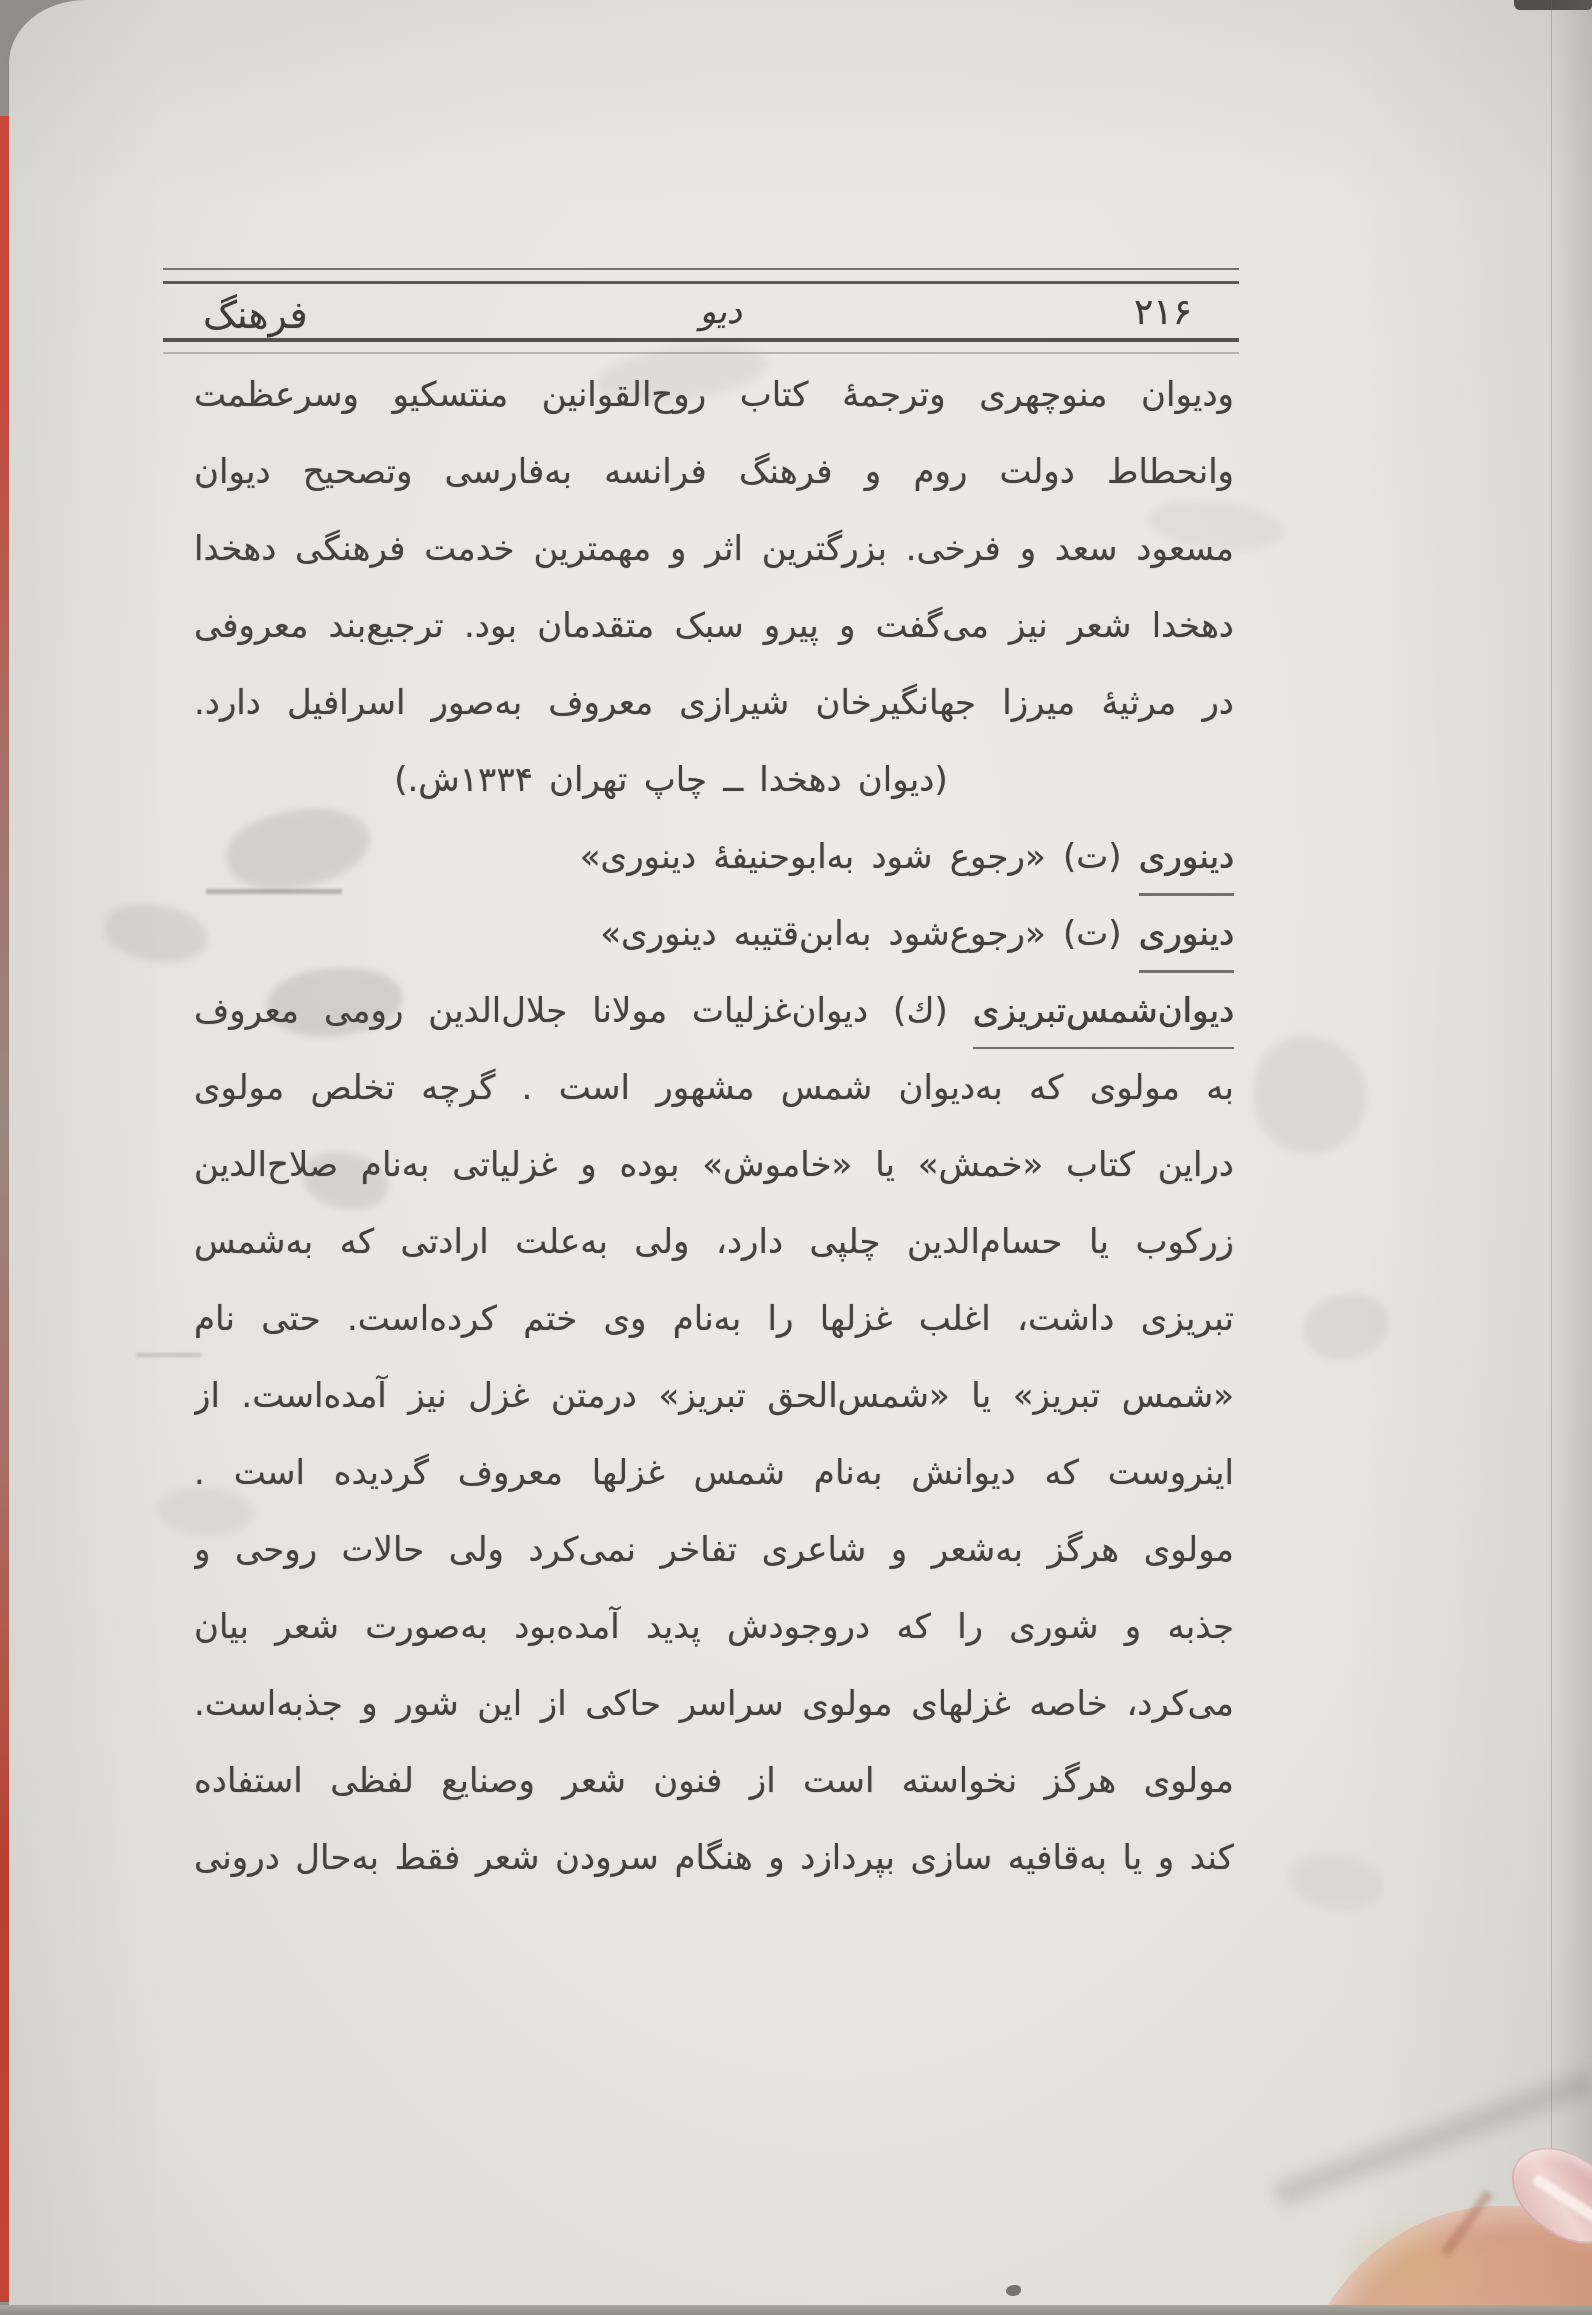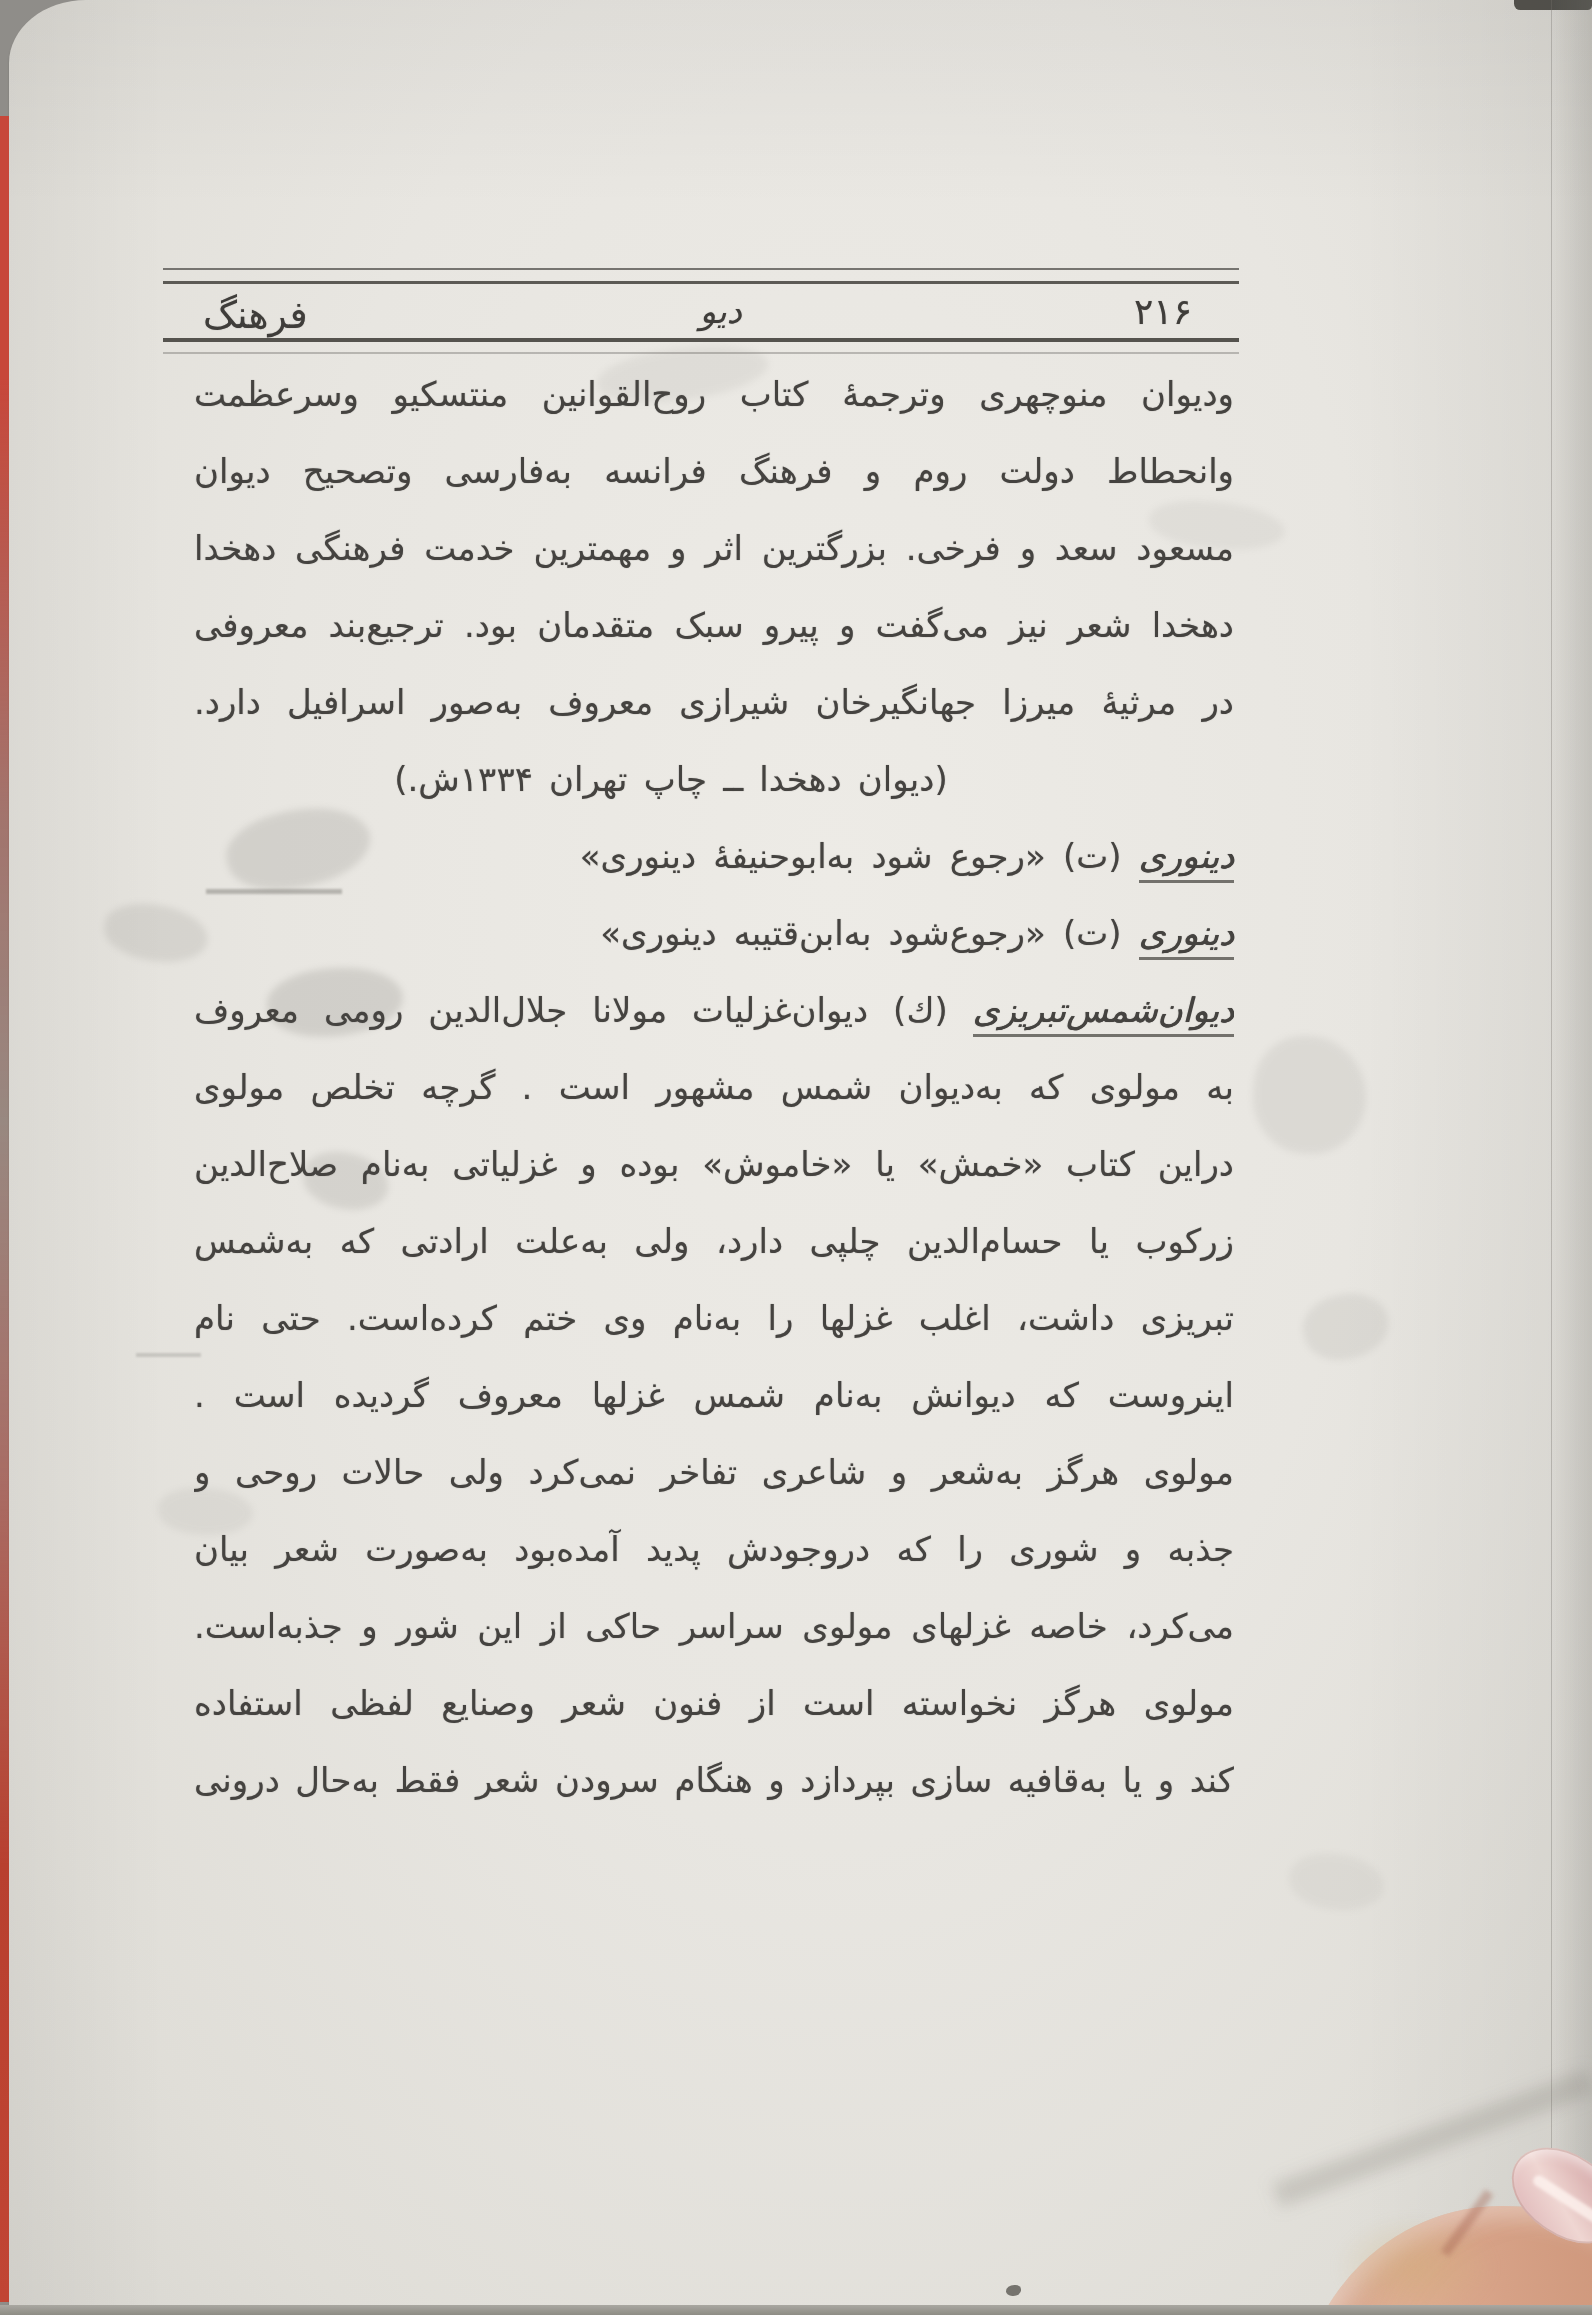--- a/index.html
+++ b/index.html
@@ -61,22 +61,21 @@
   .ln{
     height:77px;line-height:77px;white-space:nowrap;overflow:visible;
     text-shadow:0 0 1.1px rgba(70,68,64,0.5);
   }
   .ln.j{text-align:justify;text-align-last:justify;white-space:normal;height:77px;overflow:hidden;}
   .ln.start{text-align:right;word-spacing:6.3px;}
   .ln.indent{text-align:center;padding-left:0;padding-right:86px;word-spacing:5.4px;}
   .hw{
     text-shadow:0.6px 0 0 currentColor, 0 0 1.1px rgba(70,68,64,0.5);
     border-bottom:3.6px solid rgba(75,73,68,0.75);
-    padding-bottom:4px;
-    font-style:italic;
+    padding-bottom:17px;
   }
   
   .gh{
     position:absolute;background:rgba(128,126,120,1);
     border-radius:46% 54% 50% 50%;filter:blur(3.6px);z-index:1;
   }
   .dash{position:absolute;background:rgba(105,103,98,0.4);filter:blur(0.9px);z-index:1;}
   .speck{position:absolute;left:1006px;top:2285px;width:14.5px;height:11px;
     background:#63615c;border-radius:60% 40% 55% 45%;filter:blur(0.5px);opacity:0.85;z-index:2;}
   
@@ -146,20 +145,21 @@
   <div class="ln j">دهخدا شعر نیز می‌گفت و پیرو سبک متقدمان بود. ترجیع‌بند معروفی</div>
   <div class="ln j">در مرثیهٔ میرزا جهانگیرخان شیرازی معروف به‌صور اسرافیل دارد.</div>
   <div class="ln indent">(دیوان دهخدا ــ چاپ تهران ۱۳۳۴ش.)</div>
   <div class="ln start"><span class="hw">دینوری</span><span> (ت) «رجوع شود به‌ابوحنیفهٔ دینوری»</span></div>
   <div class="ln start"><span class="hw">دینوری</span><span> (ت) «رجوع‌شود به‌ابن‌قتیبه دینوری»</span></div>
   <div class="ln j"><span class="hw">دیوان‌شمس‌تبریزی</span><span> (ك) دیوان‌غزلیات مولانا جلال‌الدین رومی معروف</span></div>
   <div class="ln j">به مولوی که به‌دیوان شمس مشهور است . گرچه تخلص مولوی</div>
   <div class="ln j">دراین کتاب «خمش» یا «خاموش» بوده و غزلیاتی به‌نام صلاح‌الدین</div>
   <div class="ln j">زرکوب یا حسام‌الدین چلپی دارد، ولی به‌علت ارادتی که به‌شمس</div>
   <div class="ln j">تبریزی داشت، اغلب غزلها را به‌نام وی ختم کرده‌است. حتی نام</div>
+  <div class="ln j">«شمس تبریز» یا «شمس‌الحق تبریز» درمتن غزل نیز آمده‌است. از</div>
   <div class="ln j">اینروست که دیوانش به‌نام شمس غزلها معروف گردیده است .</div>
   <div class="ln j">مولوی هرگز به‌شعر و شاعری تفاخر نمی‌کرد ولی حالات روحی و</div>
   <div class="ln j">جذبه و شوری را که دروجودش پدید آمده‌بود به‌صورت شعر بیان</div>
   <div class="ln j">می‌کرد، خاصه غزلهای مولوی سراسر حاکی از این شور و جذبه‌است.</div>
   <div class="ln j">مولوی هرگز نخواسته است از فنون شعر وصنایع لفظی استفاده</div>
   <div class="ln j">کند و یا به‌قافیه سازی بپردازد و هنگام سرودن شعر فقط به‌حال درونی</div>
 </div>
 
 <div class="gh" style="left:597px;top:348px;width:172px;height:52px;transform:rotate(-8deg);opacity:0.10;"></div>
 <div class="gh" style="left:1149px;top:502px;width:136px;height:47px;transform:rotate(5deg);opacity:0.09;"></div>

